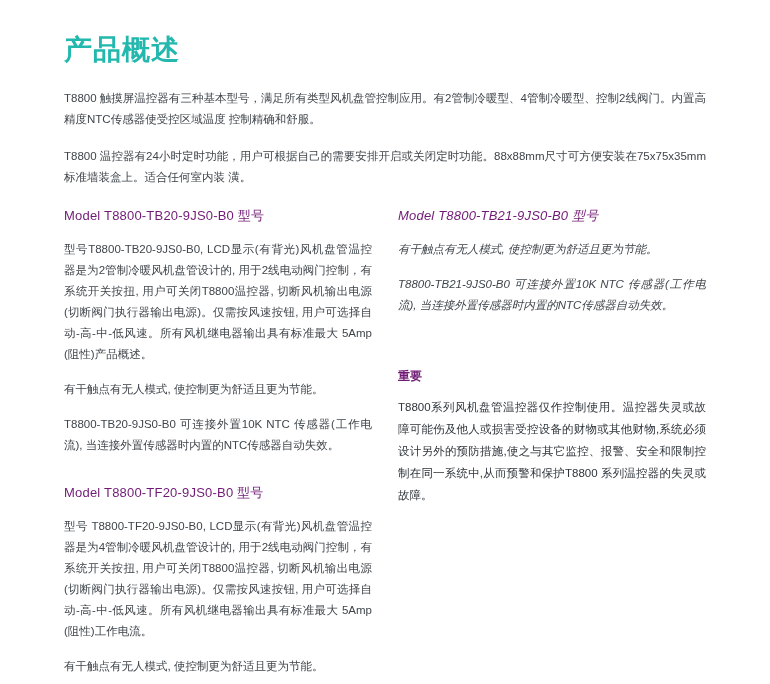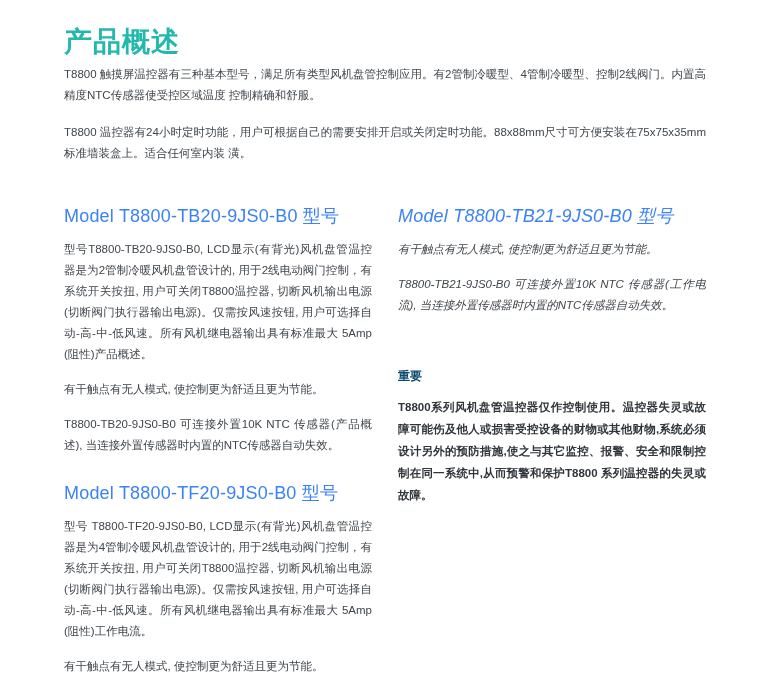--- a/index.html
+++ b/index.html
@@ -12,33 +12,33 @@
     background: #ffffff;
     font-family: "Liberation Sans", sans-serif;
     color: #3a3f44;
     overflow: hidden;
   }
   .page {
     position: relative;
     width: 770px;
     height: 511px;
     box-sizing: border-box;
-    padding: 4px 64px;
+    padding: 12px 64px;
   }
   .page-title {
     margin: 0;
     padding-top: 20px;
     font-size: 28px;
     line-height: 36px;
     font-weight: bold;
     color: #23b8ad;
     letter-spacing: 1px;
   }
   .intro {
-    margin-top: 4px;
+    margin-top: 20px;
   }
   .intro p {
     margin: 0 0 16px 0;
     font-size: 11.5px;
     line-height: 21px;
     color: #3f454b;
     text-align: justify;
   }
   .columns {
     position: absolute;
@@ -50,46 +50,46 @@
   }
   .col {
     flex: 1 1 0;
     min-width: 0;
   }
   .model-block {
     margin-bottom: 26px;
   }
   .model-title {
     margin: 0 0 12px 0;
-    font-size: 18px;
+    font-size: 13px;
     line-height: 22px;
     font-weight: normal;
-    color: #3b82f6;
+    color: #701a75;
     letter-spacing: 0.2px;
   }
   .model-block p,
   .notice p {
     margin: 0 0 14px 0;
     font-size: 11.5px;
     line-height: 21px;
     color: #3f454b;
     text-align: justify;
   }
   .notice {
     margin-top: 0;
   }
   .notice-title {
     margin: 0 0 10px 0;
     font-size: 12px;
     line-height: 20px;
     font-weight: bold;
-    color: #0c4a6e;
+    color: #701a75;
   }
   .notice p.strong {
-    font-weight: bold;
+    font-weight: normal;
     color: #2f353b;
     line-height: 22px;
   }
   .right-col .model-block:first-child {
     margin-bottom: 30px;
     font-style: italic;
   }
   .spacer-notice {
     height: 20px;
   }
@@ -107,21 +107,21 @@
   </div>
 
   <div class="columns">
 
     <div class="col left-col">
 
       <div class="model-block">
         <h2 class="model-title">Model T8800-TB20-9JS0-B0 型号</h2>
         <p>型号T8800-TB20-9JS0-B0, LCD显示(有背光)风机盘管温控器是为2管制冷暖风机盘管设计的, 用于2线电动阀门控制，有系统开关按扭, 用户可关闭T8800温控器, 切断风机输出电源(切断阀门执行器输出电源)。仅需按风速按钮, 用户可选择自动-高-中-低风速。所有风机继电器输出具有标准最大 5Amp (阻性)产品概述。</p>
         <p>有干触点有无人模式, 使控制更为舒适且更为节能。</p>
-        <p>T8800-TB20-9JS0-B0 可连接外置10K NTC 传感器(产品概述), 当连接外置传感器时内置的NTC传感器自动失效。</p>
+        <p>T8800-TB20-9JS0-B0 可连接外置10K NTC 传感器(工作电流), 当连接外置传感器时内置的NTC传感器自动失效。</p>
       </div>
 
       <div class="model-block">
         <h2 class="model-title">Model T8800-TF20-9JS0-B0 型号</h2>
         <p>型号 T8800-TF20-9JS0-B0, LCD显示(有背光)风机盘管温控器是为4管制冷暖风机盘管设计的, 用于2线电动阀门控制，有系统开关按扭, 用户可关闭T8800温控器, 切断风机输出电源(切断阀门执行器输出电源)。仅需按风速按钮, 用户可选择自动-高-中-低风速。所有风机继电器输出具有标准最大 5Amp (阻性)工作电流。</p>
         <p>有干触点有无人模式, 使控制更为舒适且更为节能。</p>
 
       </div>
 
     </div>

